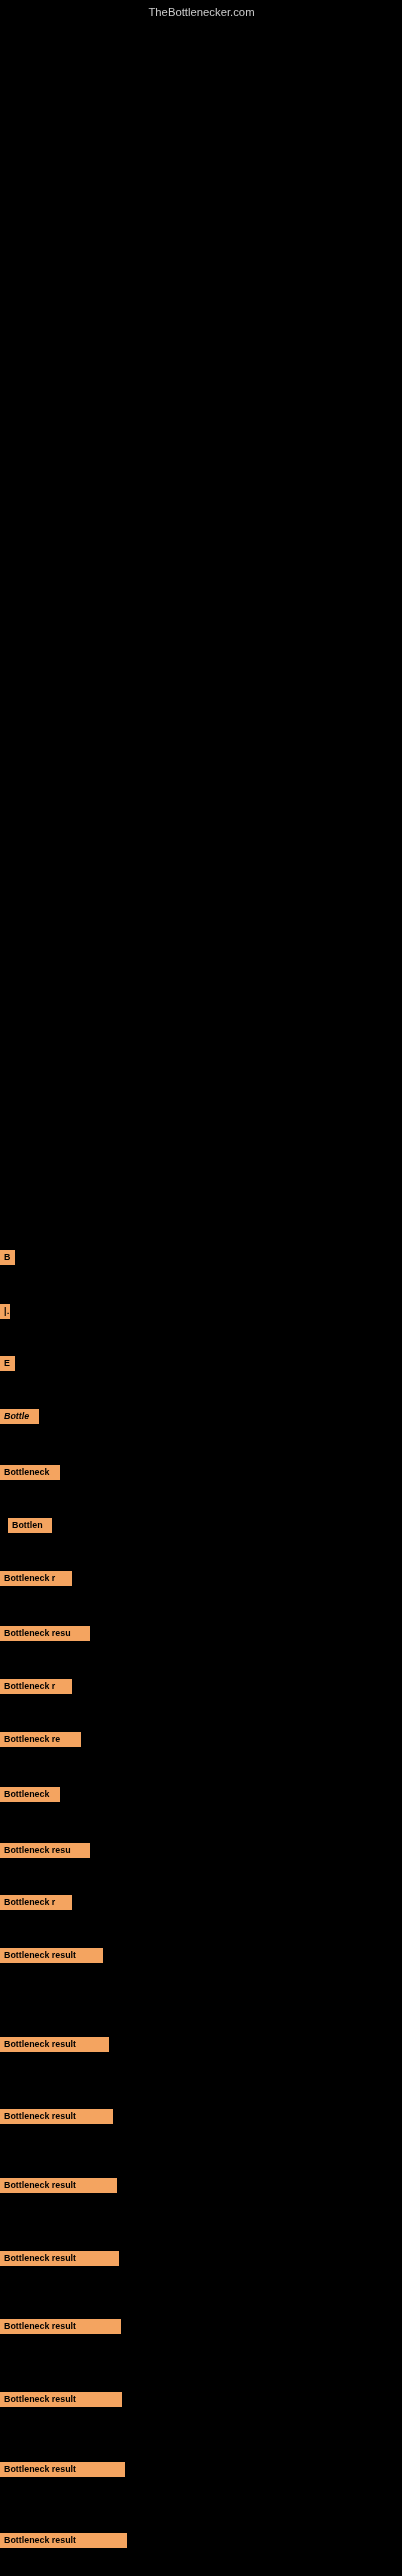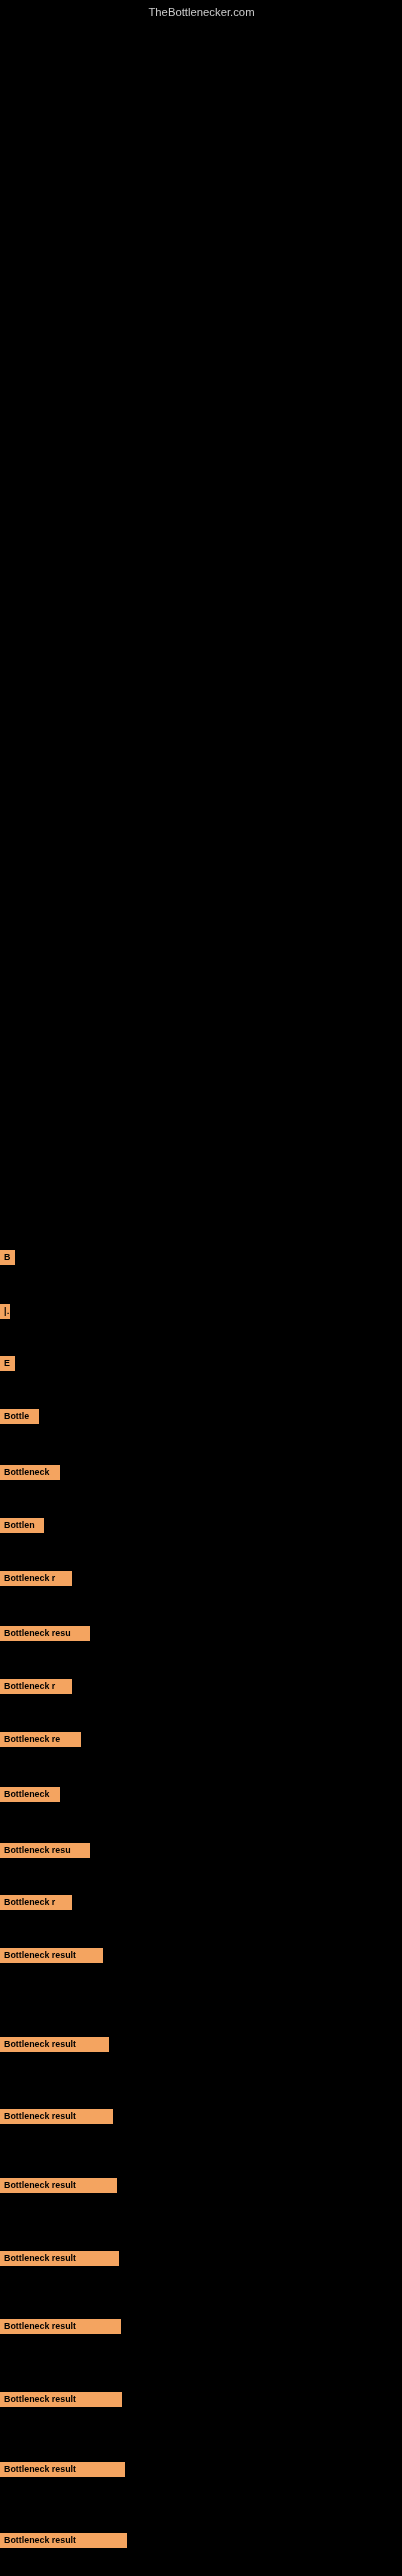--- a/index.html
+++ b/index.html
@@ -52,26 +52,26 @@
 <div class="bottleneck-item" style="position: absolute; top: 1250px; left: 0px;">
     <span class="bottleneck-label" style="max-width: 14.5px; width: 14.5px;">B</span>
   </div>
 <div class="bottleneck-item" style="position: absolute; top: 1304px; left: 0px;">
     <span class="bottleneck-label" style="max-width: 9.7px; width: 9.7px;">|</span>
   </div>
 <div class="bottleneck-item" style="position: absolute; top: 1356px; left: 0px;">
     <span class="bottleneck-label" style="max-width: 14.5px; width: 14.5px;">E</span>
   </div>
 <div class="bottleneck-item" style="position: absolute; top: 1409px; left: 0px;">
-    <span class="bottleneck-label" style="max-width: 39px; width: 58px;">Bottle</span>
+    <span class="bottleneck-label" style="max-width: 39px; width: 58px; font-style: italic;">Bottle</span>
   </div>
 <div class="bottleneck-item" style="position: absolute; top: 1465px; left: 0px;">
     <span class="bottleneck-label" style="max-width: 60px; width: 60px;">Bottleneck</span>
   </div>
-<div class="bottleneck-item" style="position: absolute; top: 1518px; left: 0px;">
+<div class="bottleneck-item" style="position: absolute; top: 1518px; left: 0px; padding-left: 8px;">
     <span class="bottleneck-label" style="max-width: 44px; width: 44px;">Bottlen</span>
   </div>
 <div class="bottleneck-item" style="position: absolute; top: 1571px; left: 0px;">
     <span class="bottleneck-label" style="max-width: 72px; width: 72px;">Bottleneck r</span>
   </div>
 <div class="bottleneck-item" style="position: absolute; top: 1626px; left: 0px;">
     <span class="bottleneck-label" style="max-width: 90px; width: 90px;">Bottleneck resu</span>
   </div>
 <div class="bottleneck-item" style="position: absolute; top: 1679px; left: 0px;">
     <span class="bottleneck-label" style="max-width: 72px; width: 72px;">Bottleneck r</span>

